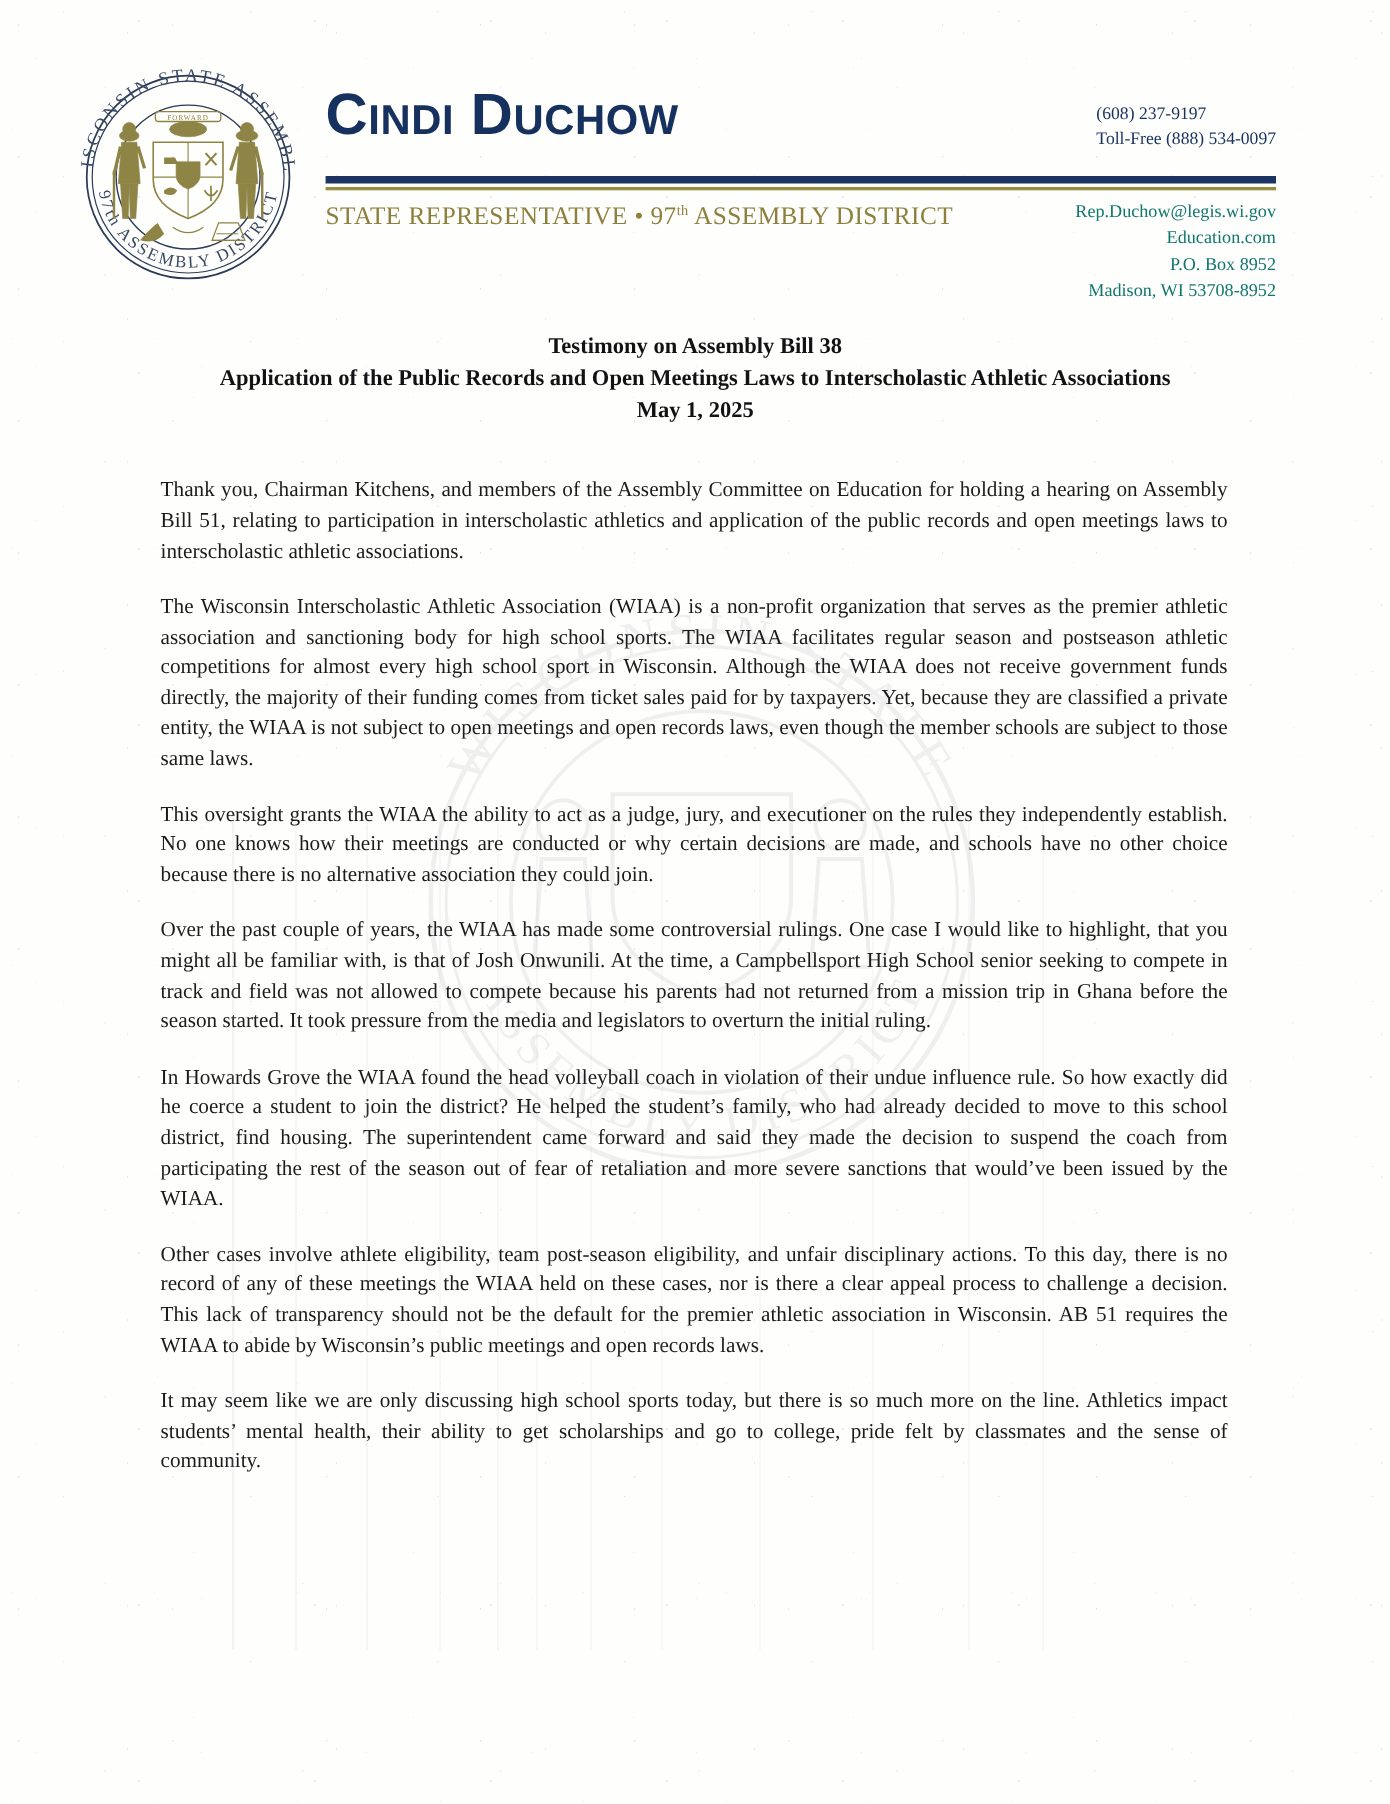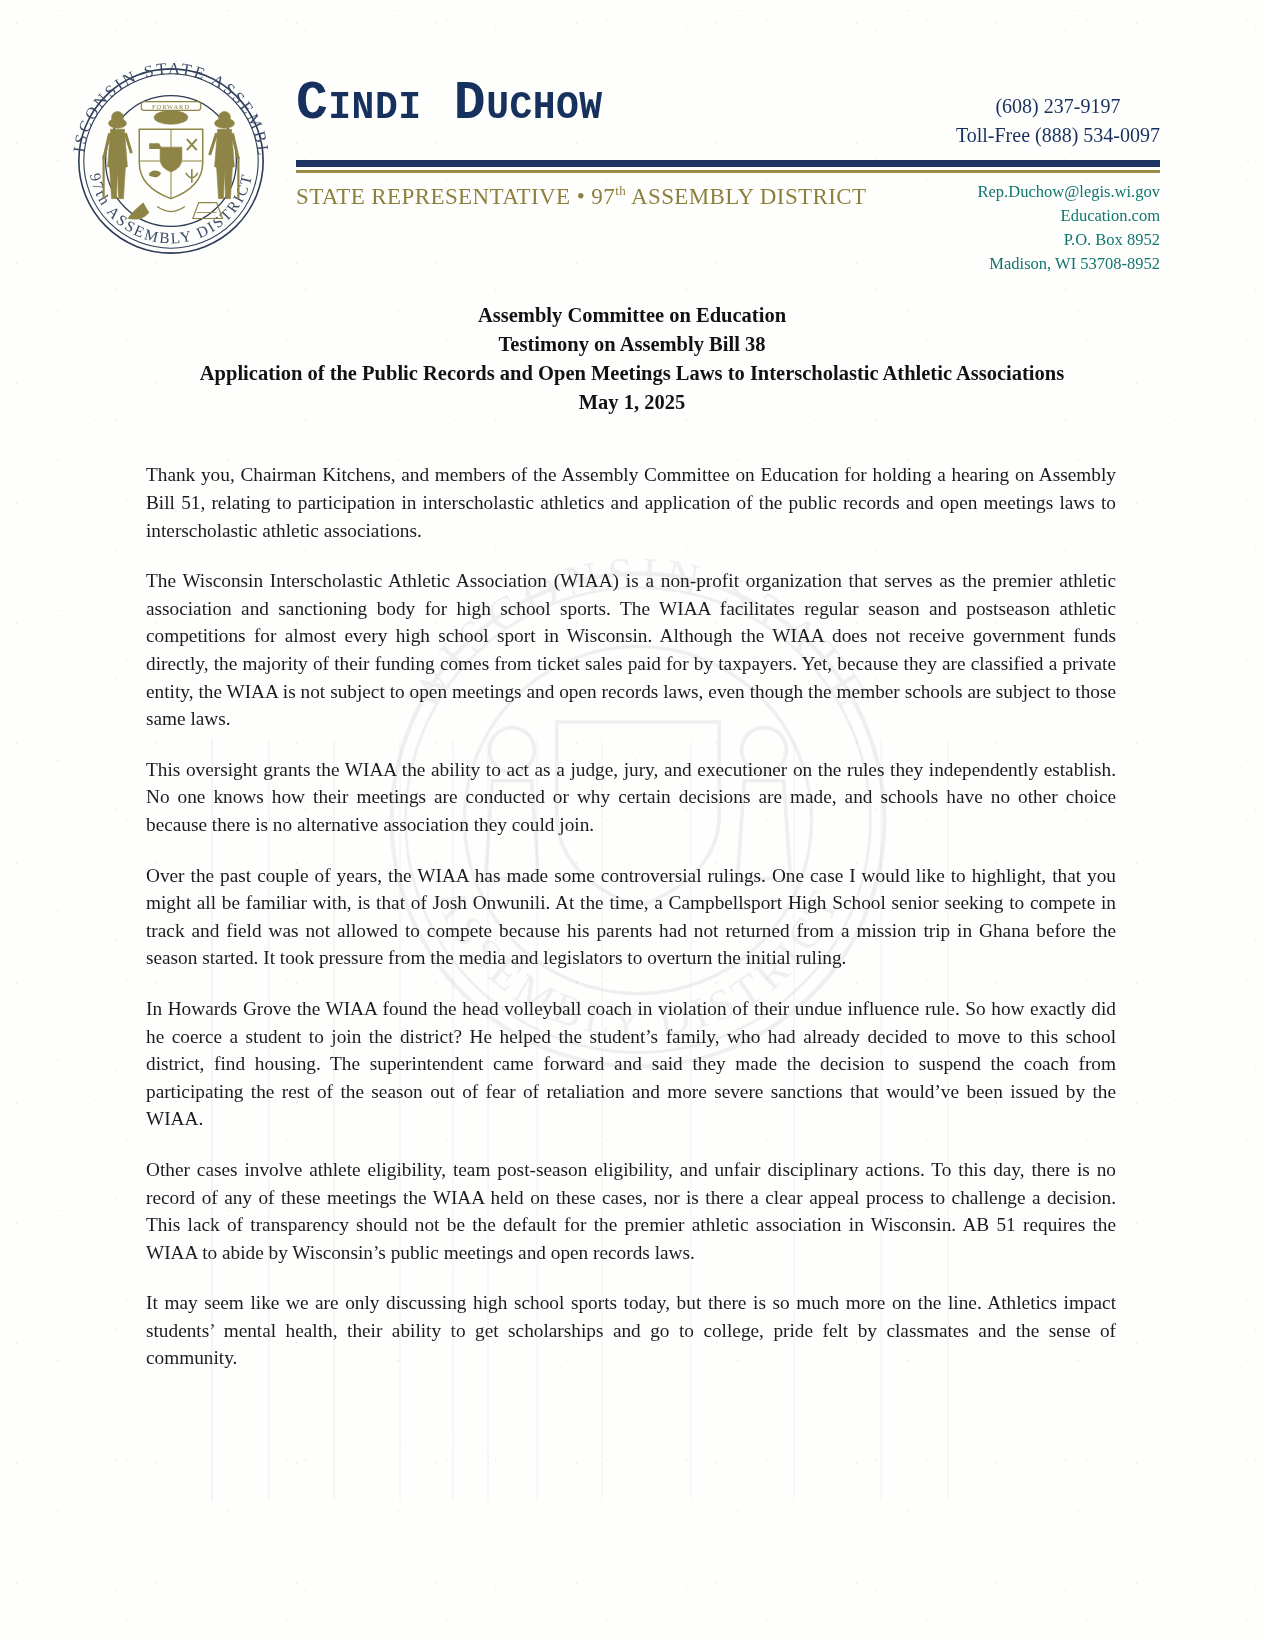--- a/index.html
+++ b/index.html
@@ -75,34 +75,34 @@
   .name-row {
     position: absolute;
     left: 296px;
     right: 104px;
     top: 78px;
     display: flex;
     align-items: flex-start;
     justify-content: space-between;
   }
   .rep-name {
-    font-family: Liberation Mono, monospace;
+    font-family: Liberation Sans, sans-serif;
     font-weight: bold;
     color: #17315e;
     font-size: 53px;
     line-height: 1;
     letter-spacing: .5px;
     white-space: nowrap;
   }
   .rep-name .sc { font-size: 38px; }
 
   .phones {
-    text-align: center;
+    text-align: left;
     color: #17315e;
-    font-size: 20px;
+    font-size: 16px;
     line-height: 1.45;
     padding-top: 14px;
     white-space: nowrap;
   }
 
   
   .rule-wrap {
     position: absolute;
     left: 296px;
     right: 104px;
@@ -295,21 +295,20 @@
         <path d="M 200,130 L 258,130 L 258,196 Q 258,240 200,262 Q 142,240 142,196 L 142,130 Z"></path>
         <circle cx="110" cy="150" r="16"></circle>
         <circle cx="290" cy="150" r="16"></circle>
         <path d="M 96,172 l 28,0 l 5,70 l -38,0 z"></path>
         <path d="M 276,172 l 28,0 l 5,70 l -38,0 z"></path>
       </g>
     </svg>
   </div>
 
   <div class="title-block">
-    <div>Assembly Committee on Education</div>
     <div>Testimony on Assembly Bill 38</div>
     <div>Application of the Public Records and Open Meetings Laws to Interscholastic Athletic Associations</div>
     <div>May 1, 2025</div>
   </div>
 
   <div class="body">
     <p>Thank you, Chairman Kitchens, and members of the Assembly Committee on Education for holding a hearing on Assembly Bill 51, relating to participation in interscholastic athletics and application of the public records and open meetings laws to interscholastic athletic associations.</p>
     <p>The Wisconsin Interscholastic Athletic Association (WIAA) is a non-profit organization that serves as the premier athletic association and sanctioning body for high school sports. The WIAA facilitates regular season and postseason athletic competitions for almost every high school sport in Wisconsin. Although the WIAA does not receive government funds directly, the majority of their funding comes from ticket sales paid for by taxpayers. Yet, because they are classified a private entity, the WIAA is not subject to open meetings and open records laws, even though the member schools are subject to those same laws.</p>
     <p>This oversight grants the WIAA the ability to act as a judge, jury, and executioner on the rules they independently establish. No one knows how their meetings are conducted or why certain decisions are made, and schools have no other choice because there is no alternative association they could join.</p>
     <p>Over the past couple of years, the WIAA has made some controversial rulings. One case I would like to highlight, that you might all be familiar with, is that of Josh Onwunili. At the time, a Campbellsport High School senior seeking to compete in track and field was not allowed to compete because his parents had not returned from a mission trip in Ghana before the season started. It took pressure from the media and legislators to overturn the initial ruling.</p>

